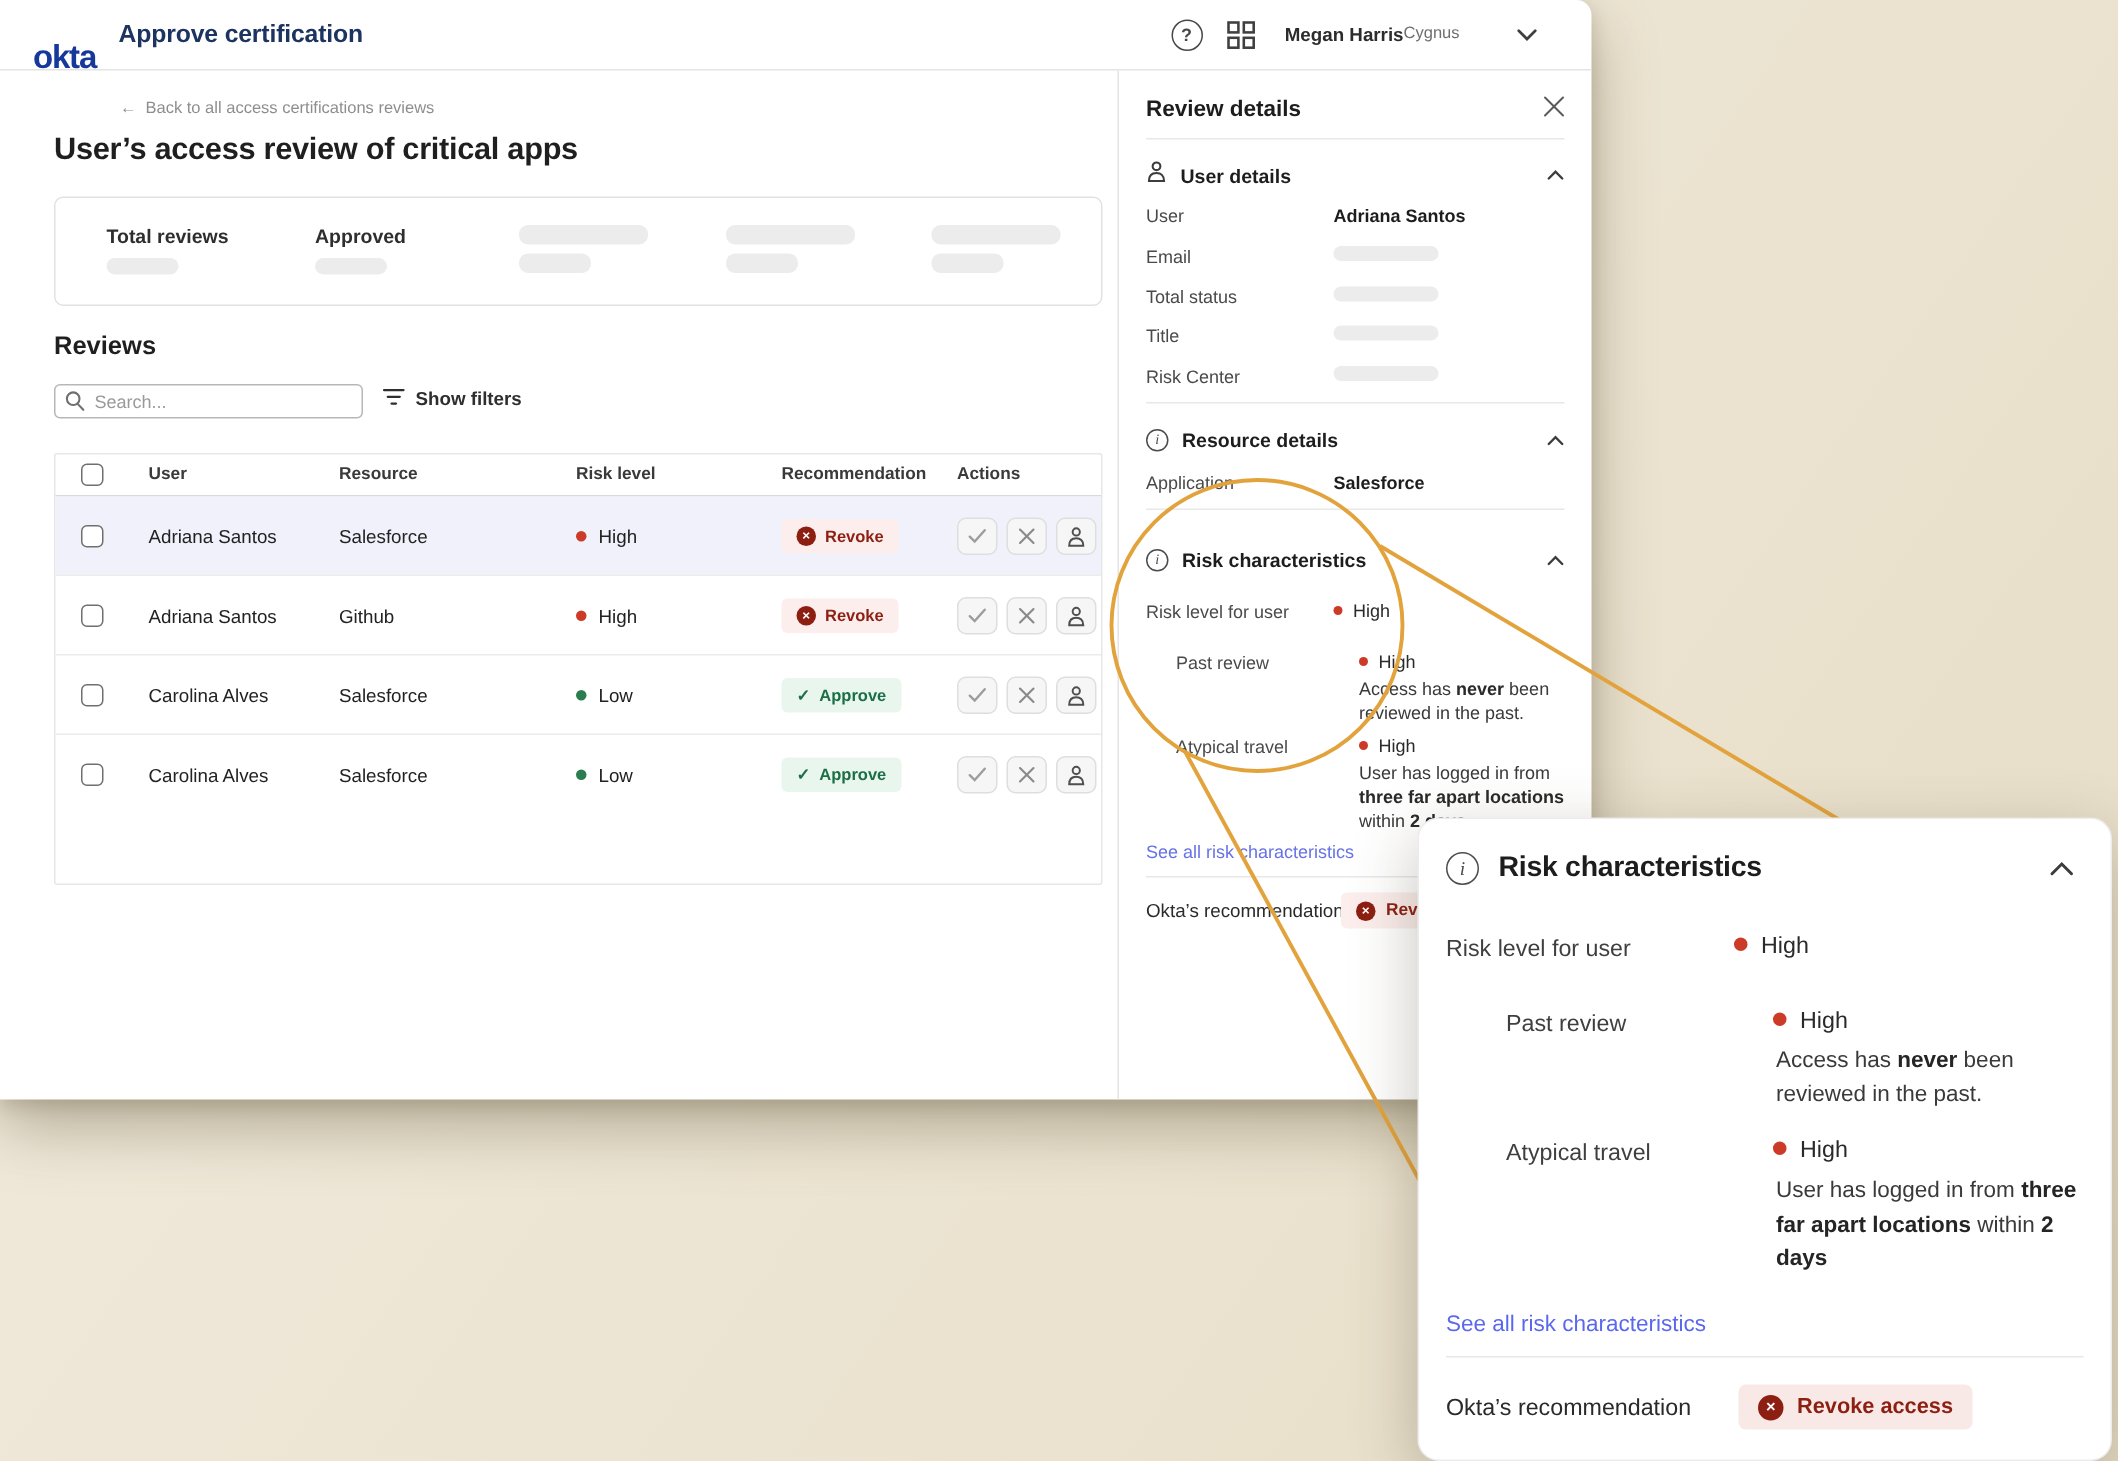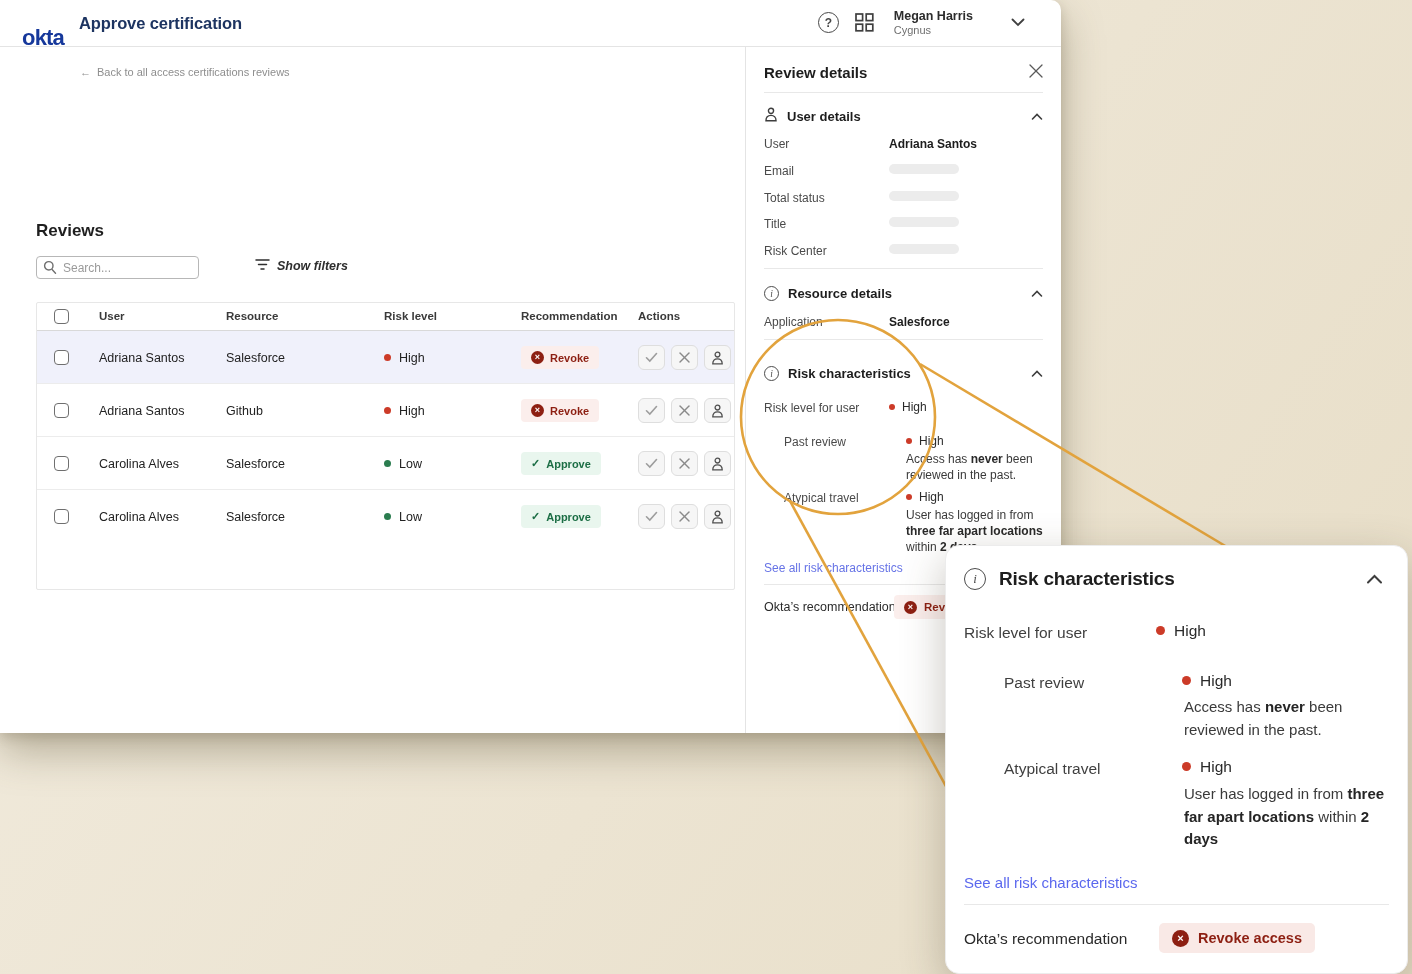--- a/index.html
+++ b/index.html
@@ -20,21 +20,21 @@
     position:absolute; left:0; top:0; width:100%; height:47px;
     border-bottom:1px solid #e4e4e4; display:flex; align-items:center;
     padding:0 36px 0 22px;
   }
   .logo { font-size:22px; font-weight:bold; letter-spacing:-0.8px; color:#16389b;margin-top:30px; }
   .appbar-title { font-size:16.5px; font-weight:bold; color:#1d3461; margin-left:15px; letter-spacing:-0.1px; }
   .appbar-right { margin-left:auto; display:flex; align-items:center; gap:16px; }
   .help-icon { width:21px; height:21px; border:1.6px solid #474747; border-radius:50%;
     display:flex; align-items:center; justify-content:center; font-size:12px; font-weight:bold; color:#474747; }
   .grid-icon svg { display:block; }
-  .user-block { display:flex; flex-direction:column; line-height:1.15; margin-left:4px; }
+  .user-block { display:flex; flex-direction:row; line-height:1.15; margin-left:4px; }
   .user-name { font-size:12.5px; font-weight:bold; color:#2c2c2c; }
   .user-org { font-size:11px; color:#6f6f6f; }
   .chev { display:inline-flex; }
   .chev svg { display:block; }
 
   
   .main { position:absolute; left:0; top:47px; width:745px; height:686px; }
   .back-link { position:absolute; left:52px; top:19px; font-size:11px; color:#8e8e8e; cursor:pointer;margin-left:28px; }
   .back-link .arr { margin-right:6px; }
   .page-title { position:absolute; left:36px; top:41px; font-size:20.5px; font-weight:bold; color:#1f1f1f; letter-spacing:-0.2px; }
@@ -42,27 +42,27 @@
   .stats-card { position:absolute; left:36px; top:84px; width:699px; height:73px;
     border:1px solid #e2e2e2; border-radius:6px; background:#fff; }
   .stat-col { position:absolute; top:18px; }
   .stat-label { font-size:13px; font-weight:bold; color:#2e2e2e; }
   .skel { display:inline-block; background:#ececec; border-radius:6px; }
   .stat-col .skel.v { margin-top:7px; width:48px; height:11px; display:block; }
   .stat-col .skel.l { width:86px; height:13px; display:block; }
   .stat-col .skel.l2 { margin-top:6px; width:48px; height:13px; display:block; }
 
   .reviews-title { position:absolute; left:36px; top:174px; font-size:17px; font-weight:bold; color:#1f1f1f; }
-  .search-wrap { position:absolute; left:36px; top:209px; width:163px; height:23px; }
+  .search-wrap { position:absolute; left:36px; top:209px; width:206px; height:23px; }
   .search-wrap input { width:100%; height:100%; border:1px solid #b7b7b7; border-radius:4px;
     padding:0 8px 0 26px; font-size:12px; font-family:inherit; color:#333; outline:none; }
   .search-wrap input::placeholder { color:#9a9a9a; }
   .search-icon { position:absolute; left:7px; top:4px; }
   .showfilters { position:absolute; left:255px; top:211px; display:flex; align-items:center; gap:7px;
-    font-size:12.5px; font-weight:bold; color:#2e2e2e; cursor:pointer;font-style:italic; }
+    font-size:12.5px; font-weight:bold; color:#2e2e2e; cursor:pointer; }
 
   .table { position:absolute; left:36px; top:255px; width:699px; height:288px;
     border:1px solid #e7e7e7; border-radius:2px; background:#fff; }
   .thead { position:relative; height:28px; border-bottom:1px solid #d9d9d9; }
   .thead span { position:absolute; top:7px; font-size:11.5px; font-weight:bold; color:#3a3a3a; }
   .trow { position:relative; height:53px; border-bottom:1px solid #ececec; cursor:pointer; }
   .trow:last-child { border-bottom:none; }
   .trow.selected { background:#f0f1fb; }
   .cb { position:absolute; left:17px; width:15px; height:15px; border:1.4px solid #6f6f6f;
     border-radius:4px; background:#fff; }
@@ -157,21 +157,44 @@
             <polyline points="1.5,1.5 7,7 12.5,1.5"></polyline>
           </svg>
       </span>
     </div>
   </div>
 
   <div class="main">
     <div class="back-link">
       <span class="arr">←</span><span>Back to all access certifications reviews</span>
     </div>
-
+    <div class="page-title">User’s access review of critical apps</div>
+
+    <div class="stats-card">
+      <div class="stat-col" style="left:34px">
+        <div class="stat-label">Total reviews</div>
+        <span class="skel v"></span>
+      </div>
+      <div class="stat-col" style="left:173px">
+        <div class="stat-label">Approved</div>
+        <span class="skel v"></span>
+      </div>
+      <div class="stat-col" style="left:309px">
+        <span class="skel l"></span>
+        <span class="skel l2"></span>
+      </div>
+      <div class="stat-col" style="left:447px">
+        <span class="skel l"></span>
+        <span class="skel l2"></span>
+      </div>
+      <div class="stat-col" style="left:584px">
+        <span class="skel l"></span>
+        <span class="skel l2"></span>
+      </div>
+    </div>
 
     <div class="reviews-title">Reviews</div>
 
     <div class="search-wrap">
       <span class="search-icon">
         <svg width="14" height="14" viewBox="0 0 14 14" fill="none" stroke="#6f6f6f" stroke-width="1.4" stroke-linecap="round">
             <circle cx="5.8" cy="5.8" r="4.2"></circle>
             <line x1="9.1" y1="9.6" x2="12.5" y2="13.2"></line>
           </svg>
       </span>

